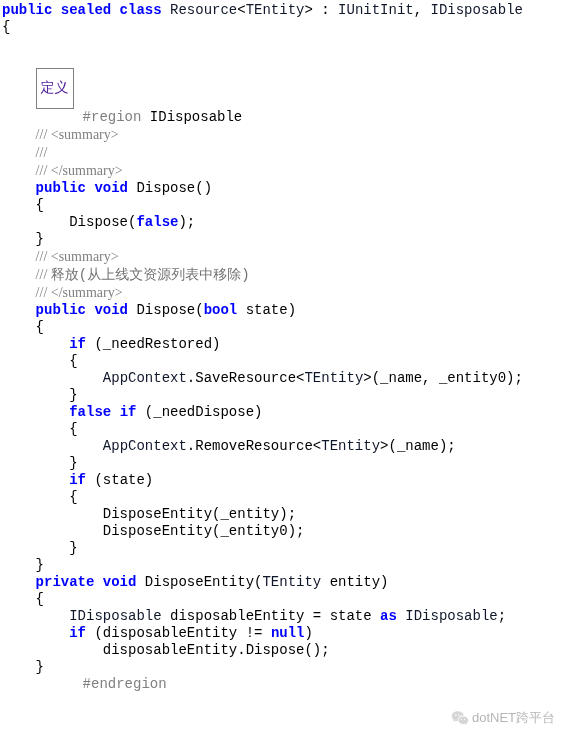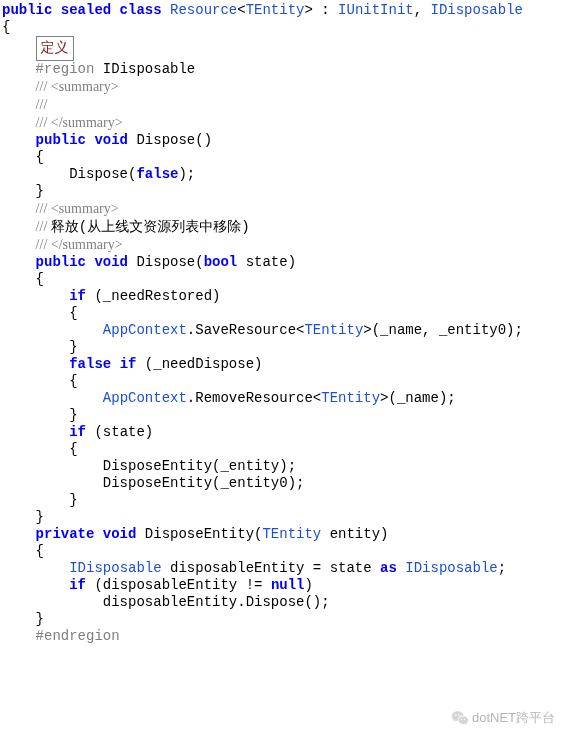--- a/index.html
+++ b/index.html
@@ -13,31 +13,32 @@
   pre.code {
     margin: 0;
     padding: 2px 0 0 2px;
     font-family: "SimSun", "NSimSun", "Courier New", monospace;
     font-size: 14px;
     line-height: 17px;
     white-space: pre;
     color: #000000;
   }
   .kw   { color: #0000ff; font-weight: bold; }          
-  .type { color: #1d4ed8; }          
+  .type { color: #0f172a; }          
   .com  { color: #808080; font-family: Liberation Serif, serif; }          
-  .doc  { color: #000000; }          
-  .rgn  { color: #808080; }          
+  .doc  { color: #737373; }          
+  .rgn  { color: #808080; margin-left: 47px; }          
 
   .box {
     display: inline-block;
     border: 1px solid #808080;
-    padding: 4px 4px;
+    padding: 12px 4px;
     line-height: 15px;
-    color: #7f1d1d;
+    color: #4c1d95;
+    margin-top: 32px;
   }
 
   .watermark {
     position: absolute;
     right: 14px;
     bottom: 14px;
     color: rgba(120,120,120,0.55);
     font-family: "Microsoft YaHei", Arial, sans-serif;
     font-size: 13px;
     display: flex;

